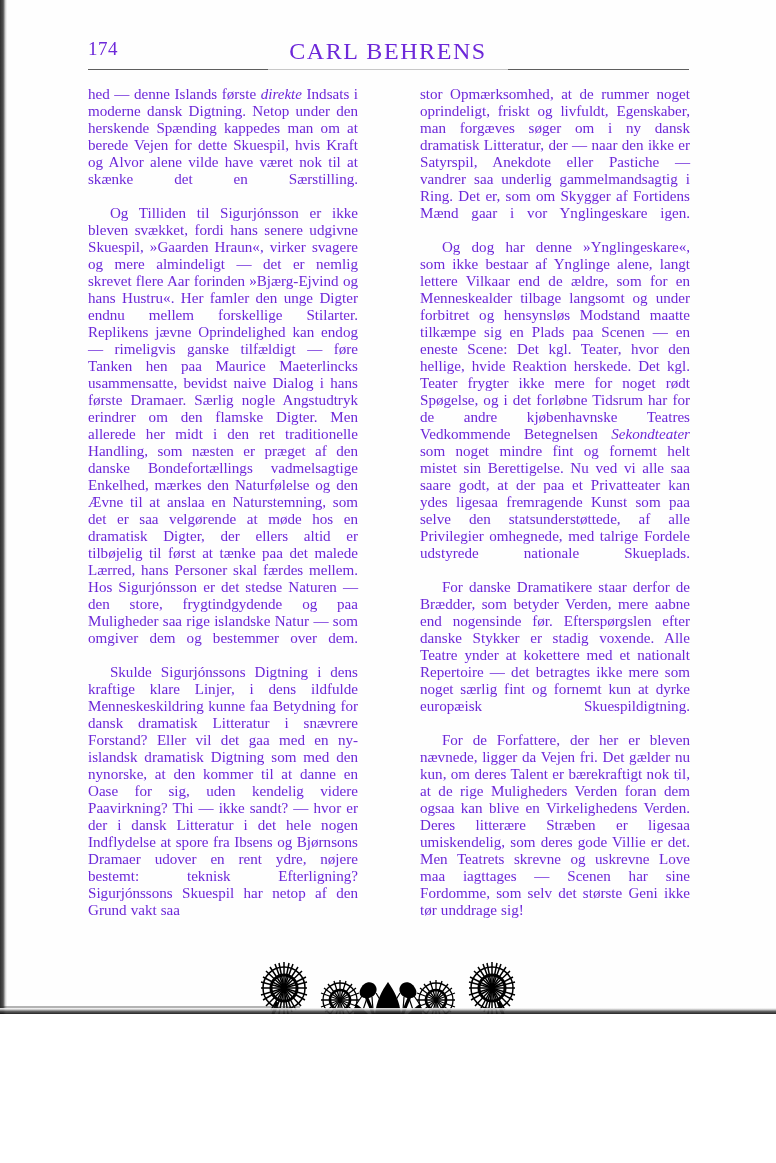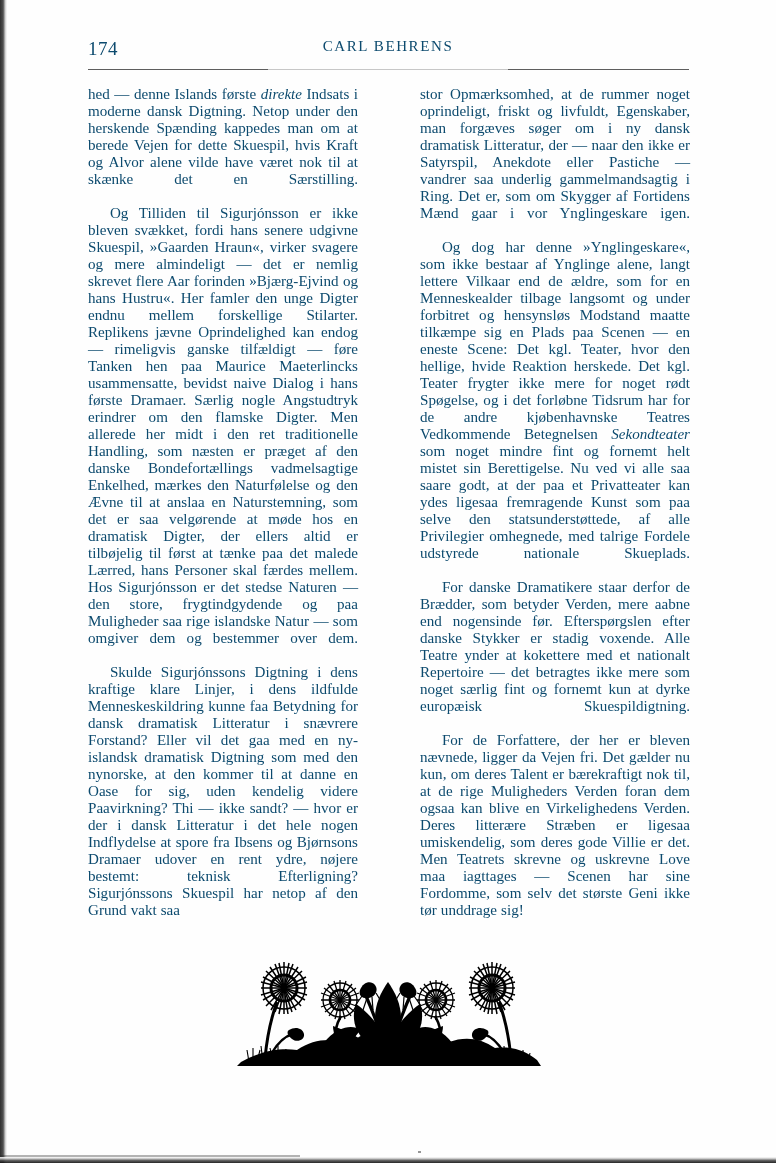--- a/index.html
+++ b/index.html
@@ -4,25 +4,25 @@
 <title>Scanned Book Page 174</title>
 <style>
   html, body {
     margin: 0;
     padding: 0;
     background: #ffffff;
   }
   .page {
     position: relative;
     width: 776px;
-    height: 1163px;
+    height: 1014px;
     background: #fefefe;
     overflow: hidden;
     font-family: "Liberation Serif", "DejaVu Serif", serif;
-    color: #0c4a6e;
+    color: #6d28d9;
     box-sizing: border-box;
   }
   
   .scan-edge-left {
     position: absolute;
     left: 0; top: 0;
     width: 7px; height: 1163px;
     background: linear-gradient(to right, #141414 0%, #3a3a3a 45%, #c9c9c9 75%, #fdfdfd 100%);
     opacity: 0.88;
   }
@@ -55,21 +55,21 @@
     font-size: 19px;
     letter-spacing: 0.5px;
     font-family: "Liberation Serif", "DejaVu Serif", serif;
   }
   .head-title {
     position: absolute;
     left: 0;
     top: 0;
     width: 600px;
     text-align: center;
-    font-size: 15px;
+    font-size: 24px;
     letter-spacing: 1.6px;
   }
   .head-rule {
     position: absolute;
     left: 88px;
     top: 69px;
     width: 601px;
     height: 1px;
     background: #5e5e5e;
   }

